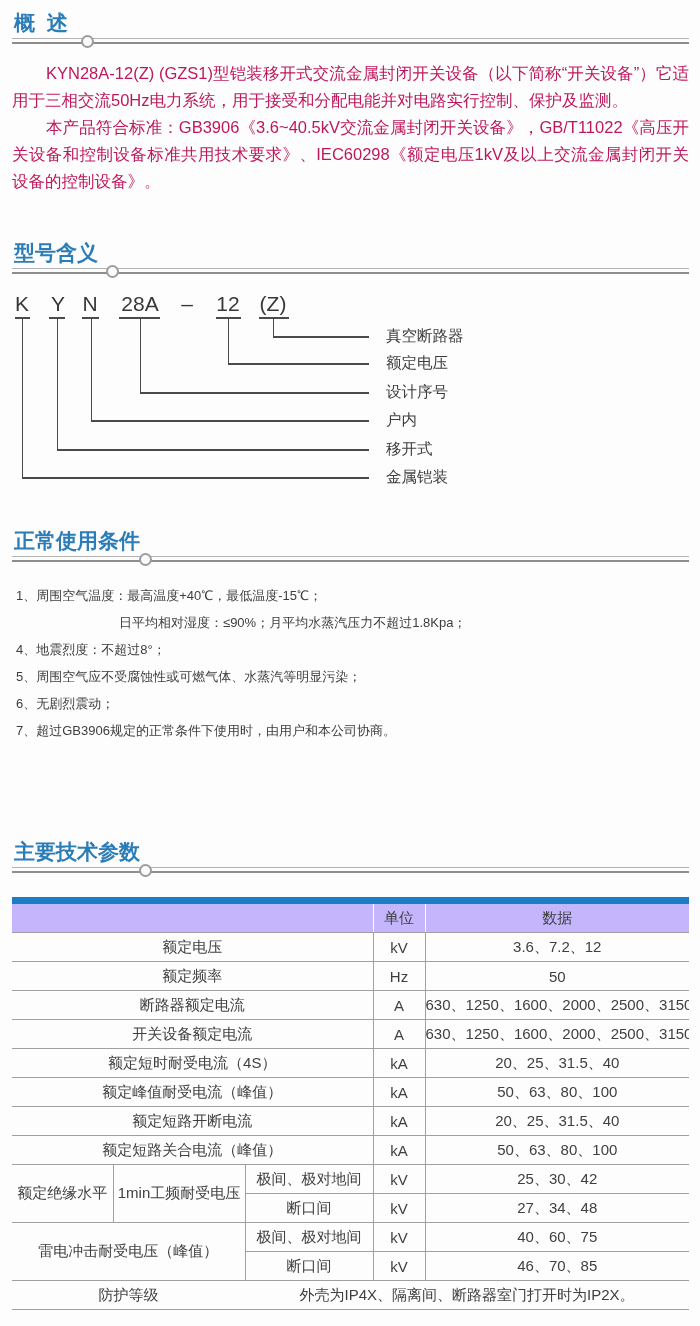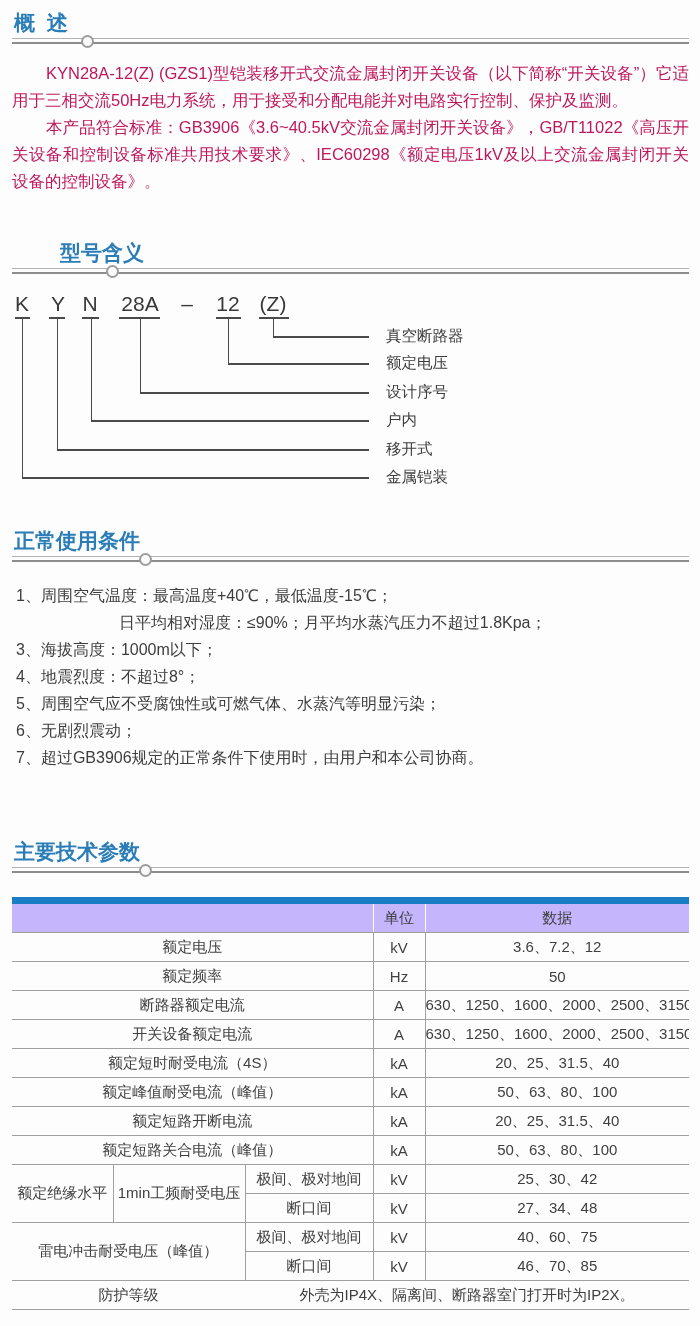--- a/index.html
+++ b/index.html
@@ -9,21 +9,21 @@
     background:#fdfdfd; overflow:hidden;
     font-family:"Liberation Sans", sans-serif;
     color:#3d3d3d;
   }
   
   .sec-title {
     position:absolute; left:14px; margin:0;
     font-size:21px; font-weight:bold; color:#2b7db8;
     white-space:pre; line-height:24px;
   }
-  .t1 { top:11px; } .t2 { top:241px;margin-left:46px; } .t3 { top:529px; } .t4 { top:840px; }
+  .t1 { top:11px; } .t2 { top:241px; } .t3 { top:529px; } .t4 { top:840px; }
   
   .sep {
     position:absolute; left:12px; width:677px; height:3px;
     border-top:1px solid #b2b2b2; border-bottom:2px solid #8d8d8d;
   }
   .sep1 { top:38px; } .sep2 { top:268px; } .sep3 { top:556px; } .sep4 { top:867px; }
   .knob {
     position:absolute; top:-4px; width:9px; height:9px;
     background:#fbfbfb; border:2px solid #9c9c9c; border-radius:50%;
   }
@@ -59,21 +59,21 @@
   .hl-y { top:449px; left:56.5px; width:312px; }
   .hl-k { top:477px; left:21.5px; width:347px; }
   .dlabel {
     position:absolute; left:386px; font-size:15.5px; color:#3d3d3d;
     line-height:20px; white-space:nowrap;
   }
   .dl-1 { top:326px; } .dl-2 { top:353px; } .dl-3 { top:382px;text-align:center; }
   .dl-4 { top:410px; } .dl-5 { top:439px; } .dl-6 { top:467px; }
   
   .cond-list { position:absolute; top:582px; left:16px; width:672px; }
-  .cond-item { font-size:16px; line-height:27px; color:#3d3d3d; white-space:nowrap; }
+  .cond-item { font-size:13px; line-height:27px; color:#3d3d3d; white-space:nowrap; }
   .cond-item.indent { padding-left:103px; }
   
   .table-wrap { position:absolute; top:897px; left:12px; width:677px; }
   .blue-bar { height:7px; background:#1b7ec4; }
   table.params {
     width:677px; border-collapse:collapse; table-layout:fixed;
   }
   table.params th, table.params td {
     height:28px; padding:0; font-size:15px; font-weight:normal;
     color:#3f3f3f; border-bottom:1px solid #a0a0a0;
@@ -140,21 +140,20 @@
   <span class="dlabel dl-5">移开式</span>
   <span class="dlabel dl-6">金属铠装</span>
 
   <h2 class="sec-title t3">正常使用条件</h2>
   <div class="sep sep3">
     <span class="knob"></span>
   </div>
   <div class="cond-list">
     <div class="cond-item">1、周围空气温度：最高温度+40℃，最低温度-15℃；</div>
     <div class="cond-item indent">日平均相对湿度：≤90%；月平均水蒸汽压力不超过1.8Kpa；</div>
-    <div class="cond-item">3、海拔高度：1000m以下；</div>
     <div class="cond-item">4、地震烈度：不超过8°；</div>
     <div class="cond-item">5、周围空气应不受腐蚀性或可燃气体、水蒸汽等明显污染；</div>
     <div class="cond-item">6、无剧烈震动；</div>
     <div class="cond-item">7、超过GB3906规定的正常条件下使用时，由用户和本公司协商。</div>
   </div>
 
   <h2 class="sec-title t4">主要技术参数</h2>
   <div class="sep sep4">
     <span class="knob"></span>
   </div>

